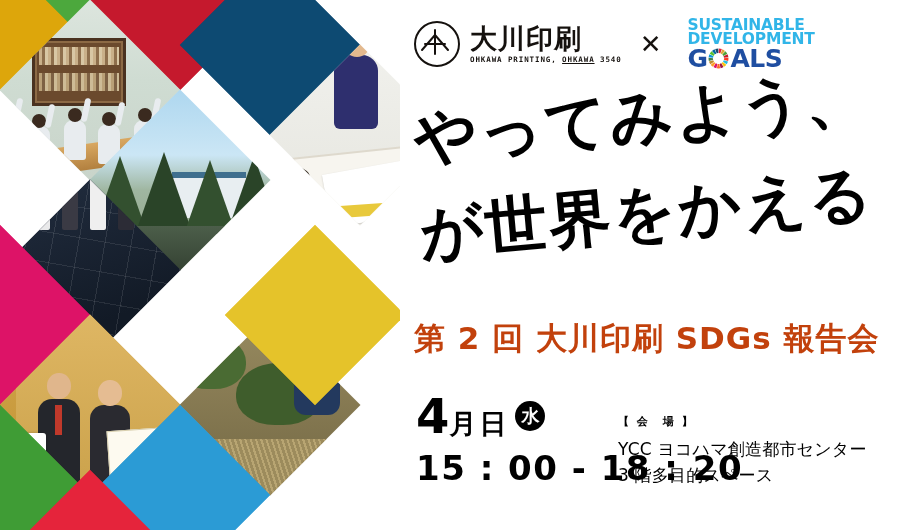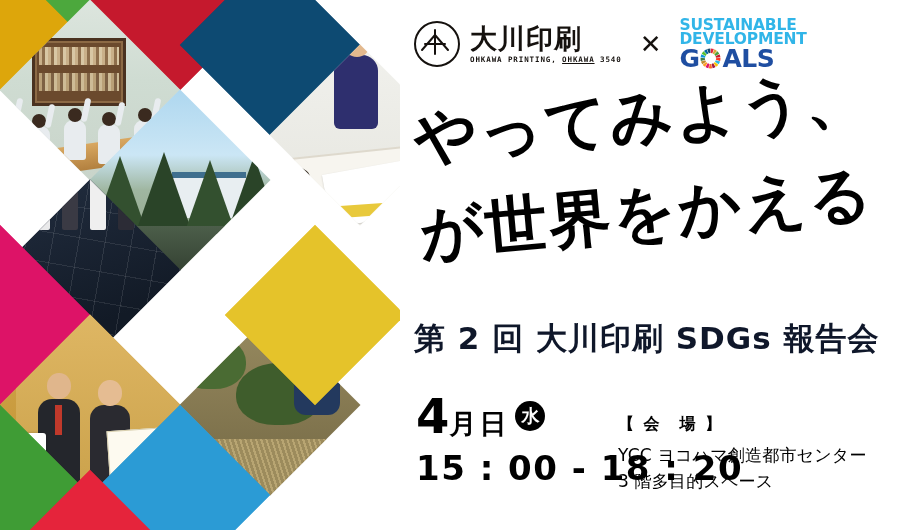--- a/index.html
+++ b/index.html
@@ -176,21 +176,21 @@
   .ohkawa-en {
     font-size: 7.5px; font-weight: 700; letter-spacing: .9px; color:#15110e;
     margin-top: 4px; white-space: nowrap;
     font-family: "DejaVu Sans Mono", monospace;
   }
   .ohkawa-en u { text-decoration: underline; }
   .cross {
     font-size: 26px; color:#15110e; font-weight: 300; line-height:1;
     font-family: "DejaVu Sans", sans-serif;
   }
-  .sdg-logo { line-height: 0.92; }
+  .sdg-logo { line-height: 0.92; margin-left: 8px; }
   .sdg-logo .l1, .sdg-logo .l2 {
     font-size: 15.5px; font-weight: 800; color:#31b5e8; letter-spacing: -0.2px;
     font-family: "DejaVu Sans", sans-serif;
   }
   .sdg-logo .l3 {
     font-size: 25px; font-weight: 800; color:#1f4ea1; letter-spacing: -0.5px;
     display:flex; align-items:center; font-family:"DejaVu Sans", sans-serif;
   }
   .sdg-wheel { width: 21px; height: 21px; margin: 0 1px; flex:none; }
 
@@ -215,21 +215,21 @@
 
   
   .subhead {
     position: absolute;
     left: 22px;
     top: 318px;
     font-family: "DejaVu Sans", sans-serif;
     font-weight: 700;
     font-size: 31px;
     letter-spacing: 1px;
-    color: #0f172a;
+    color: #c2410c;
     white-space: nowrap;
   }
 
   
   .date-block {
     position: absolute;
     left: 24px;
     top: 392px;
   }
   .date-line {
@@ -261,21 +261,21 @@
 
   
   .venue {
     position: absolute;
     left: 226px;
     top: 414px;
     color: #000;
     font-family: "DejaVu Sans", sans-serif;
   }
   .venue-label {
-    font-size: 16px;
+    font-size: 11px;
     font-weight: 700;
     letter-spacing: 2px;
     margin-bottom: 7px;
   }
   .venue-line {
     font-size: 17px;
     font-weight: 400;
     letter-spacing: .2px;
     line-height: 1.55;
     white-space: nowrap;

